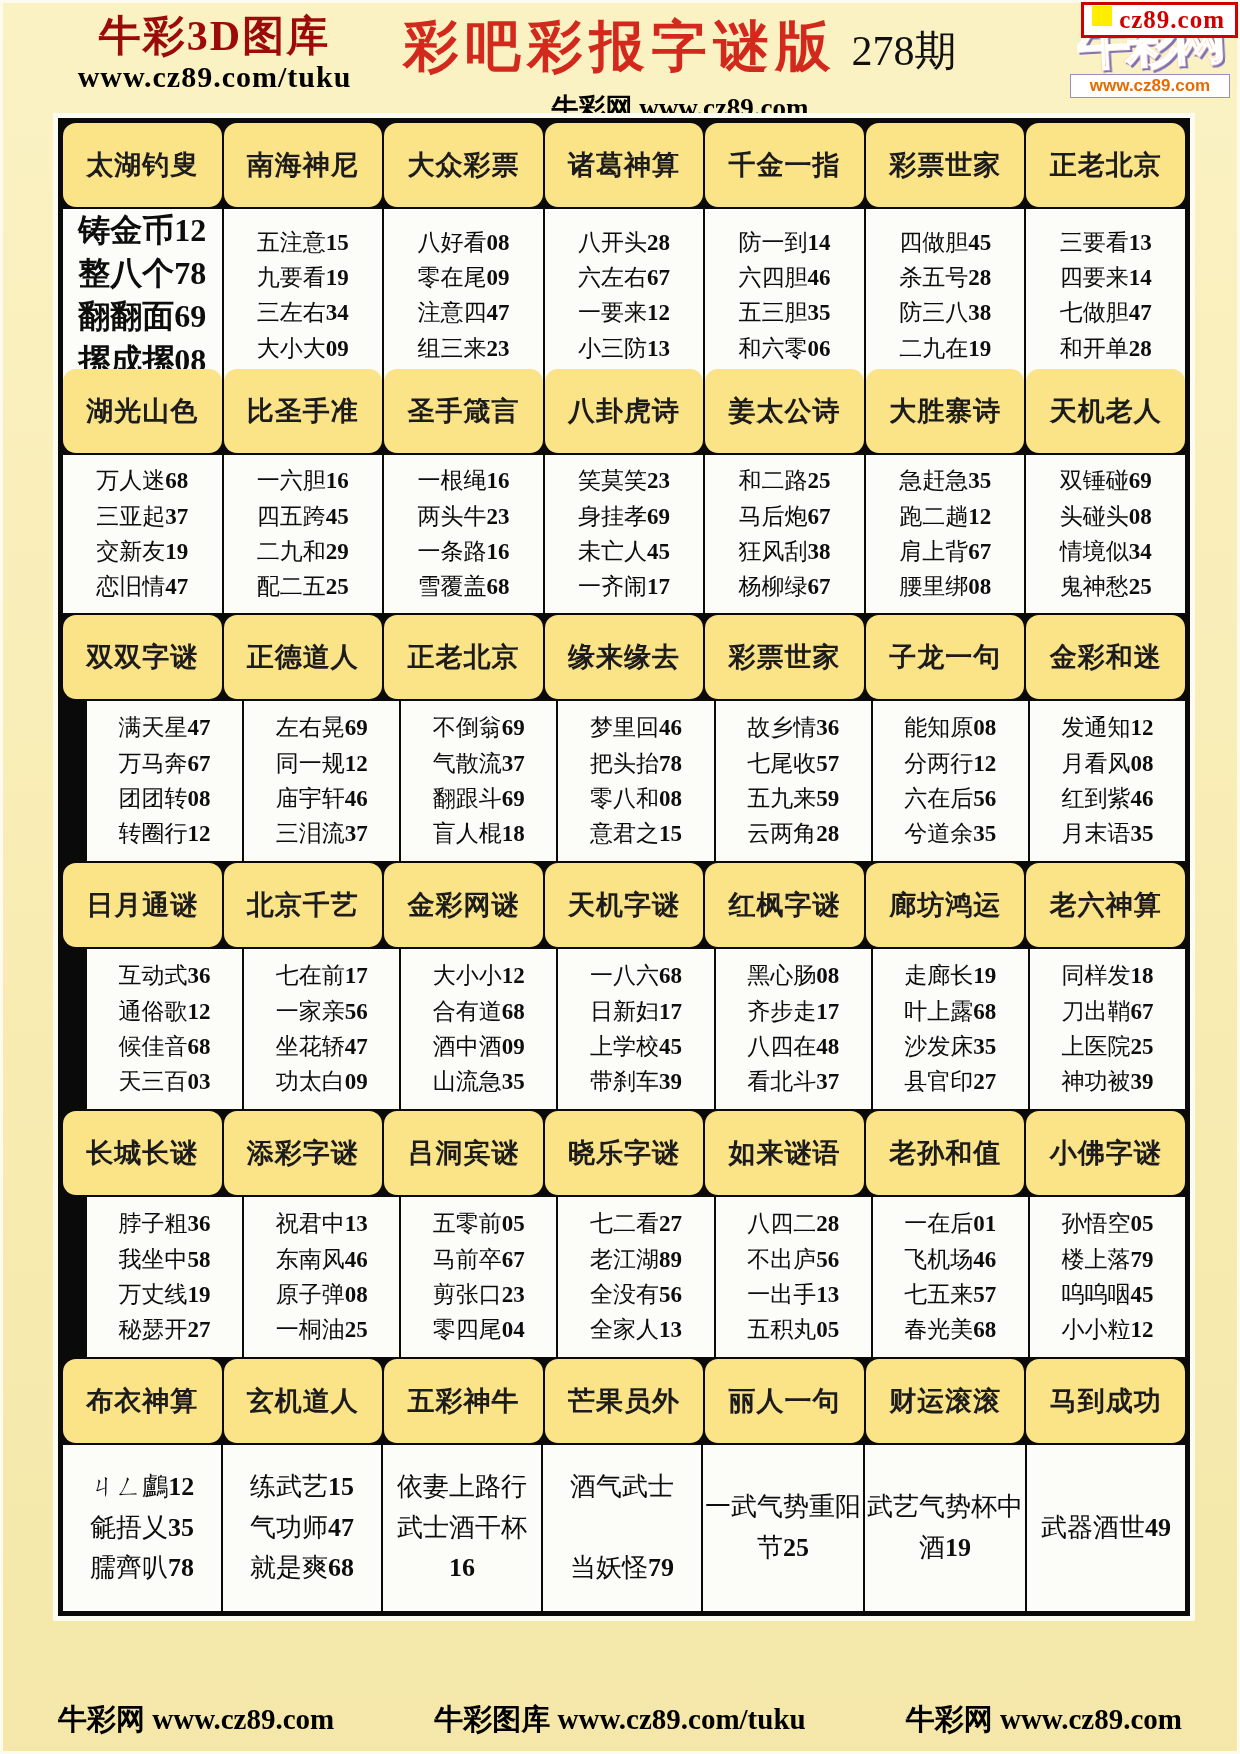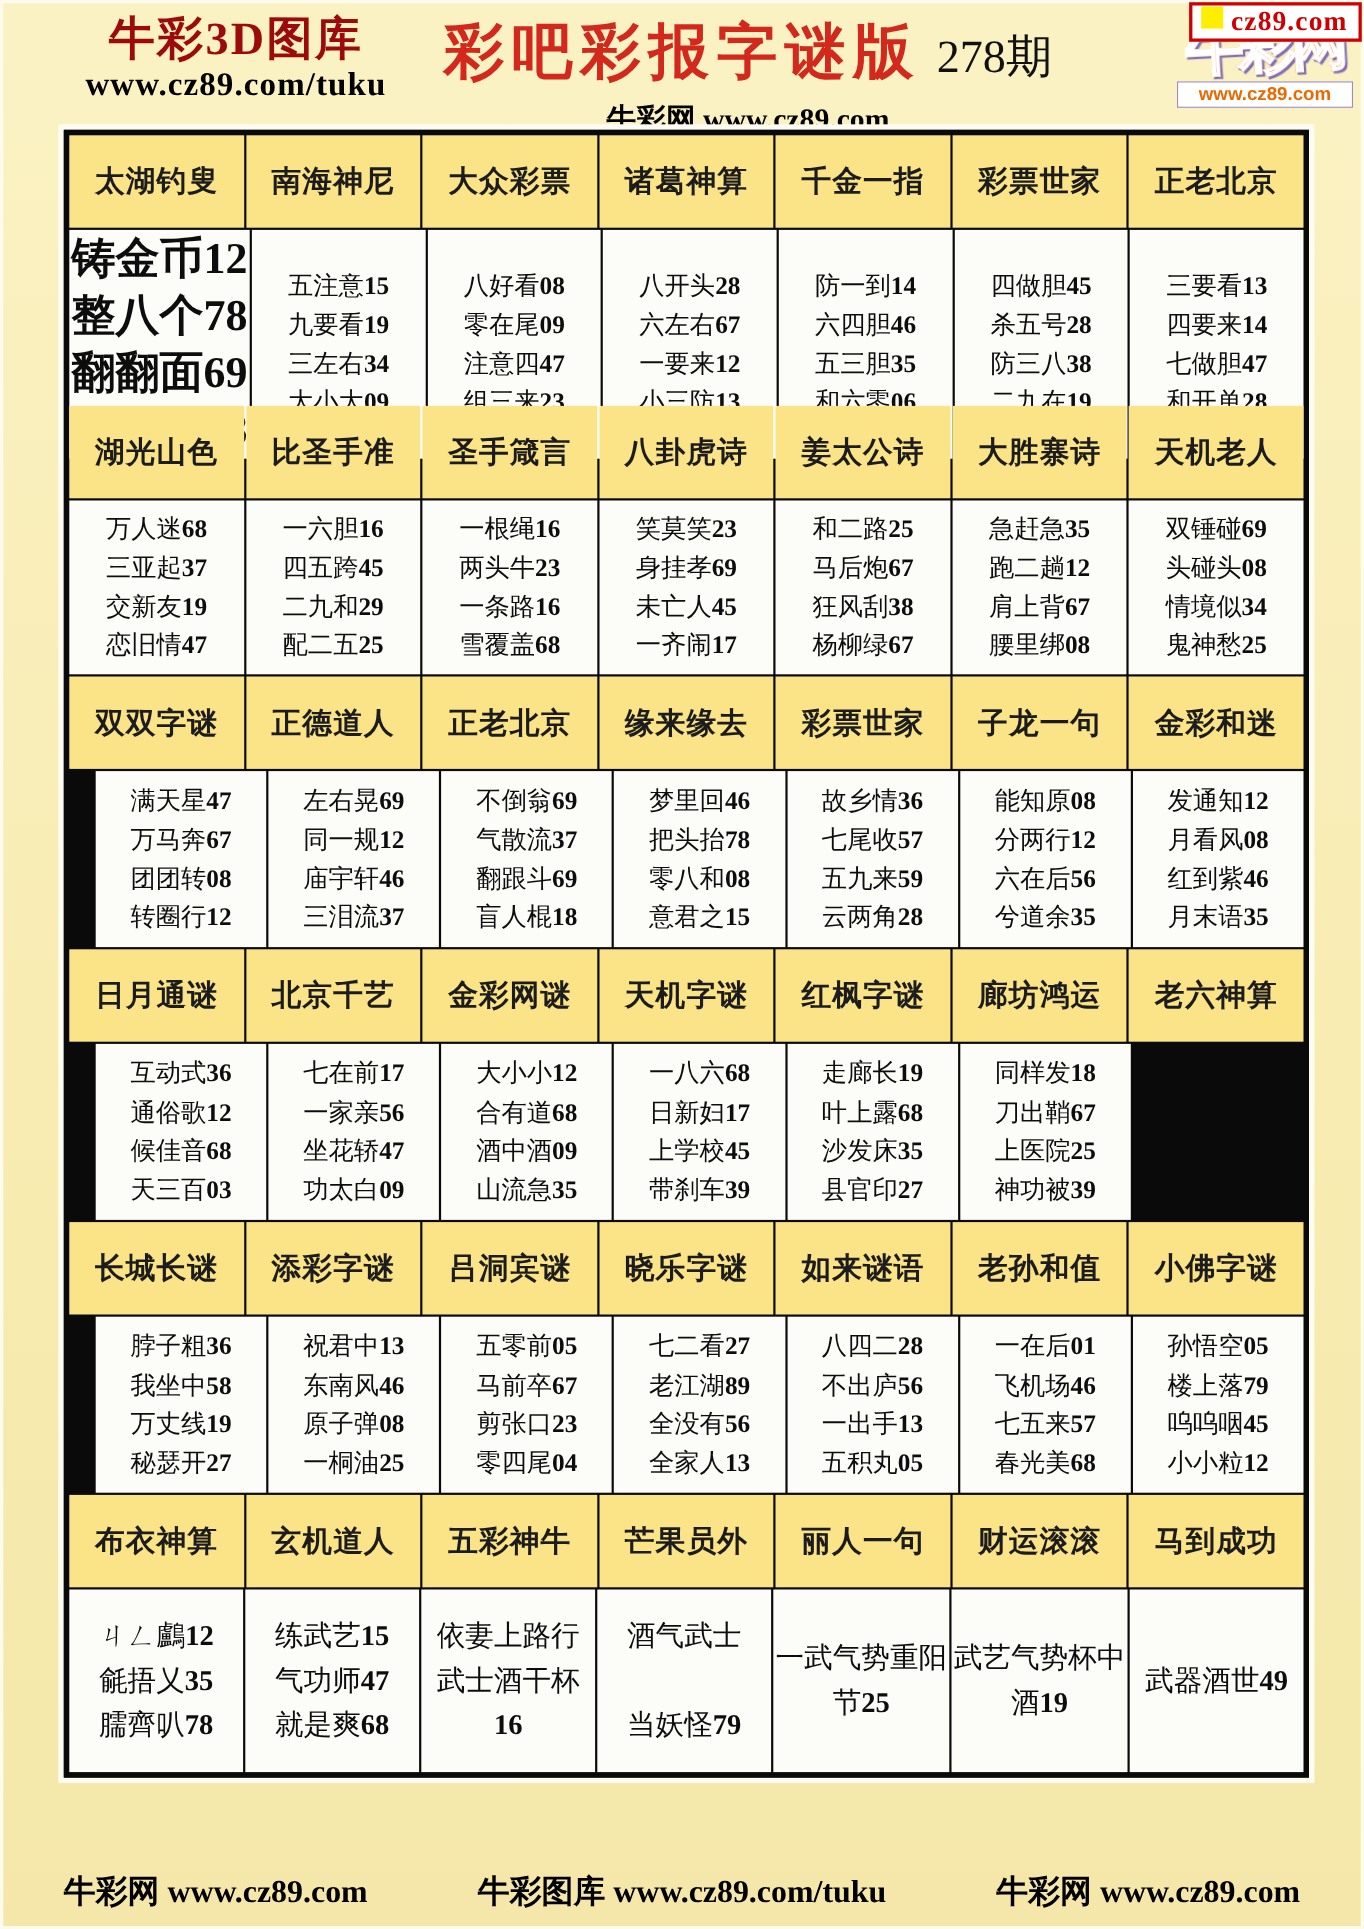--- a/index.html
+++ b/index.html
@@ -32,27 +32,27 @@
   
   .riddle-table{position:absolute;left:58px;top:118px;width:1122px;
                 border:5px solid #0a0a0a;background:#0a0a0a;display:flex;flex-direction:column;gap:2px;
                 box-shadow:0 0 0 5px #fdfcf2;}
   .trow{display:grid;grid-template-columns:repeat(7,1fr);gap:2px;}
   .trow.head{height:84px;}
   .trow.body.g0,.trow.body.g1{height:158px;}
   .trow.body.g2,.trow.body.g3,.trow.body.g4{height:160px;padding-left:24px;}
   .trow.body.g5{height:166px;}
   .hcell{background:#fbe388;display:flex;align-items:center;justify-content:center;
-         font-size:27px;font-weight:bold;color:#1c1c1c;letter-spacing:1px;}
+         font-size:27px;font-weight:bold;color:#1c1c1c;letter-spacing:1px;border-radius:13px;}
   .bcell{background:#fcfcf8;display:flex;flex-direction:column;align-items:center;justify-content:center;
          gap:10px;font-size:23px;color:#0d0d0d;padding:4px 2px;}
   .g5 .bcell{gap:12px;font-size:26px;}
   .riddle-line{white-space:nowrap;line-height:1.1;min-height:0.9em;}
   .riddle-line b{font-family:"Liberation Serif","DejaVu Serif",serif;}
-  .body.g0 .bcell:first-child{font-weight:bold;font-size:40px;gap:8px;}
+  .body.g0 .bcell:first-child{font-weight:bold;font-size:32px;gap:8px;}
   
   .page-footer{position:absolute;left:0;top:1700px;width:100%;display:flex;
                justify-content:space-between;padding:0 58px;box-sizing:border-box;}
   .footer-item{font-size:29px;font-weight:bold;color:#000;white-space:nowrap;}
 </style>
 </head>
 <body>
 
 <div class="page">
 
@@ -266,20 +266,26 @@
           <span class="riddle-line">酒中酒<b>09</b></span>
           <span class="riddle-line">山流急<b>35</b></span>
         </div>
         <div class="bcell">
           <span class="riddle-line">一八六<b>68</b></span>
           <span class="riddle-line">日新妇<b>17</b></span>
           <span class="riddle-line">上学校<b>45</b></span>
           <span class="riddle-line">带刹车<b>39</b></span>
         </div>
         <div class="bcell">
+          <span class="riddle-line">黑心肠<b>08</b></span>
+          <span class="riddle-line">齐步走<b>17</b></span>
+          <span class="riddle-line">八四在<b>48</b></span>
+          <span class="riddle-line">看北斗<b>37</b></span>
+        </div>
+        <div class="bcell">
           <span class="riddle-line">走廊长<b>19</b></span>
           <span class="riddle-line">叶上露<b>68</b></span>
           <span class="riddle-line">沙发床<b>35</b></span>
           <span class="riddle-line">县官印<b>27</b></span>
         </div>
         <div class="bcell">
           <span class="riddle-line">同样发<b>18</b></span>
           <span class="riddle-line">刀出鞘<b>67</b></span>
           <span class="riddle-line">上医院<b>25</b></span>
           <span class="riddle-line">神功被<b>39</b></span>

